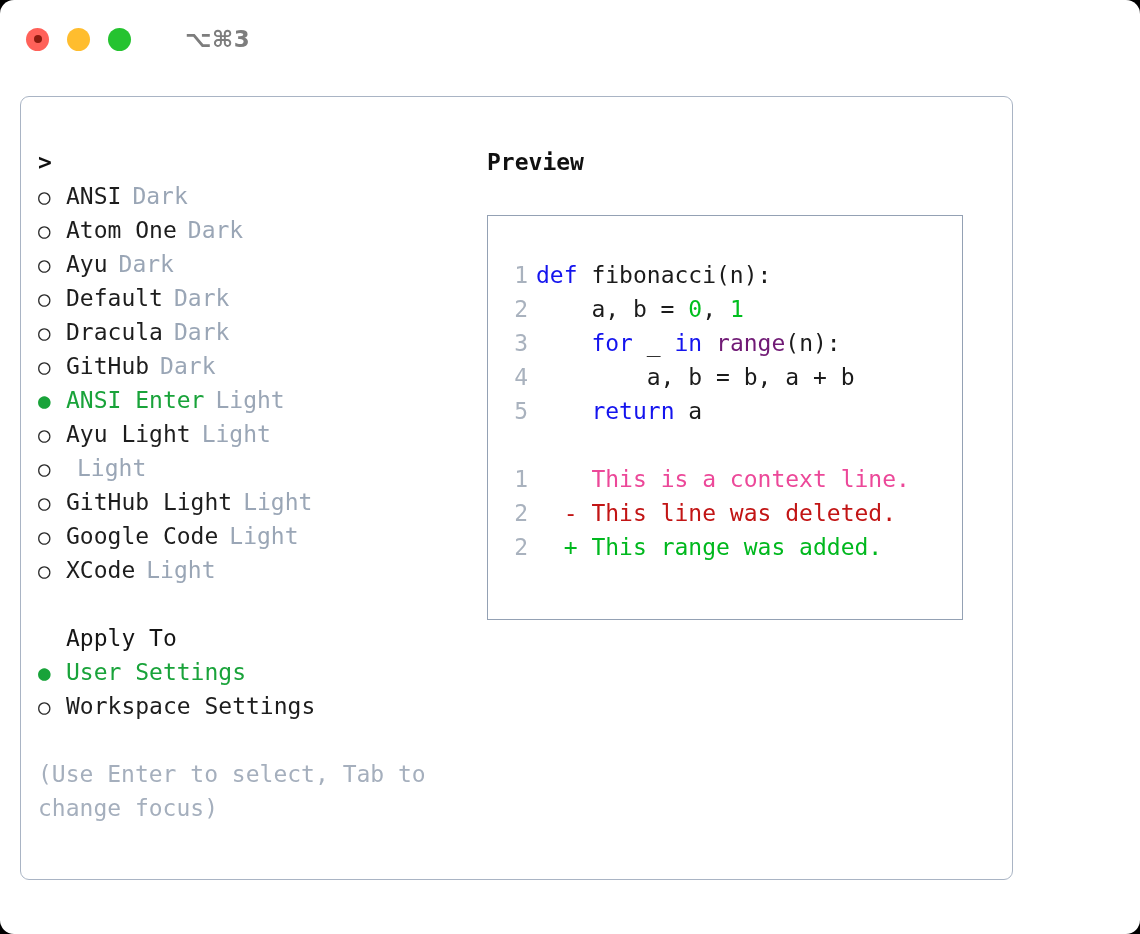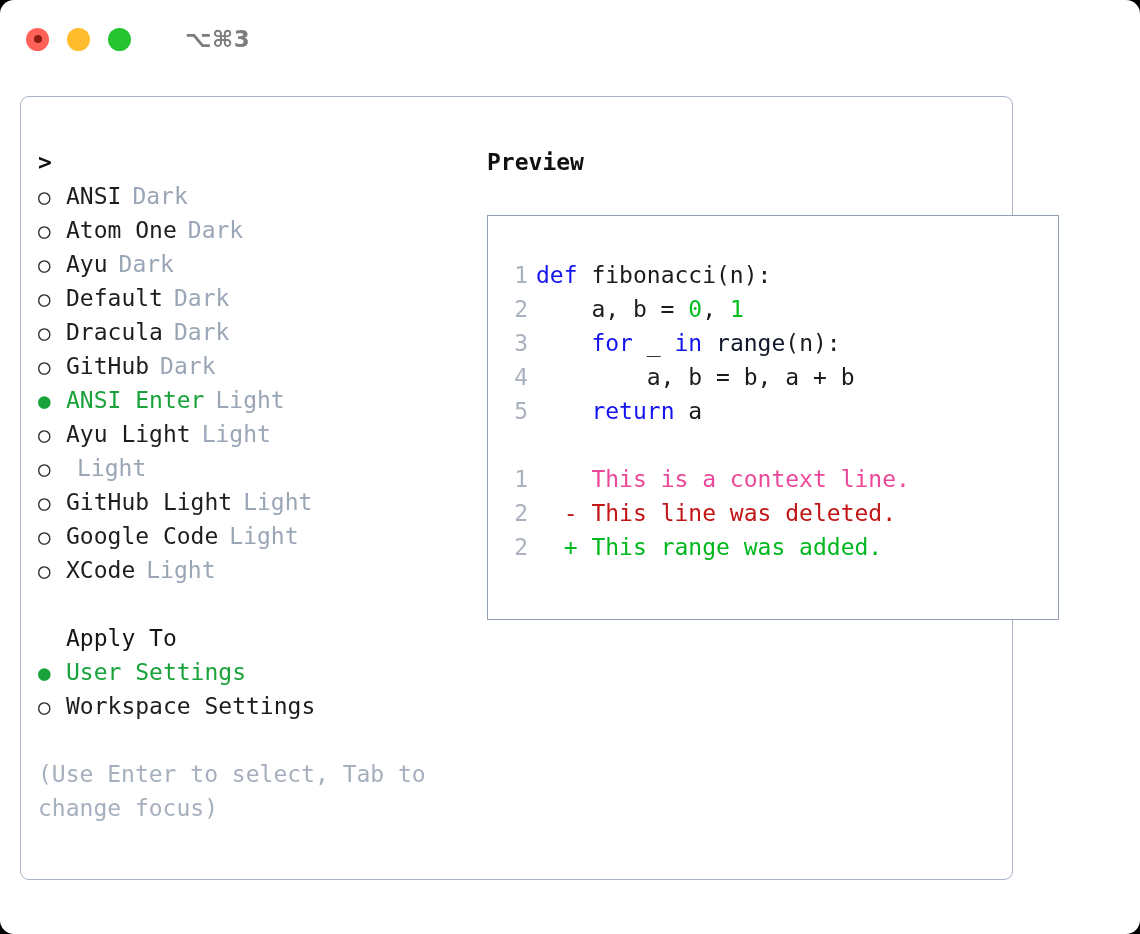--- a/index.html
+++ b/index.html
@@ -149,21 +149,21 @@
   .preview-title {
     font-size: 23px;
     font-weight: bold;
     color: #101010;
     height: 34px;
     line-height: 34px;
   }
 
   .preview-box {
     margin-top: 36px;
-    width: 572px;
+    width: 476px;
     height: 405px;
     border: 1.5px solid #94a1b4;
     box-sizing: border-box;
     background: #ffffff;
     padding: 42px 0 16px 14px;
   }
 
   .code-line {
     font-size: 23px;
     line-height: 34px;
@@ -172,21 +172,21 @@
     color: #1b1b1b;
   }
   .ln {
     display: inline-block;
     width: 26px;
     text-align: right;
     color: #a9b2be;
     margin-right: 8px;
   }
   .kw   { color: #1414ee; }
-  .fn   { color: #0f172a; }
+  .fn   { color: #701a75; }
   .num  { color: #00bf1e; }
   .ctx  { color: #ec4899; }
   .del  { color: #c21515; }
   .add  { color: #00b81e; }
 
   .diff-gap { height: 34px; }
 </style>
 </head>
 <body>
 

